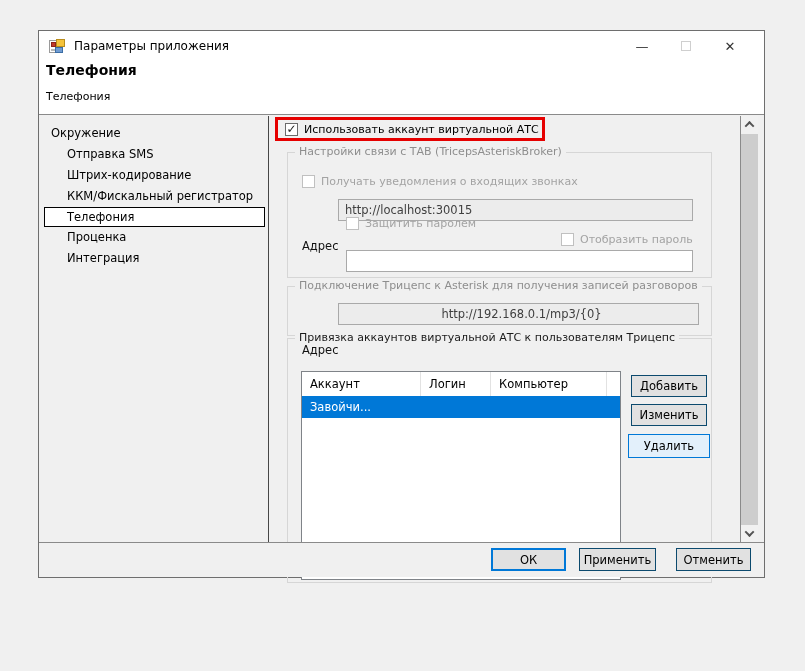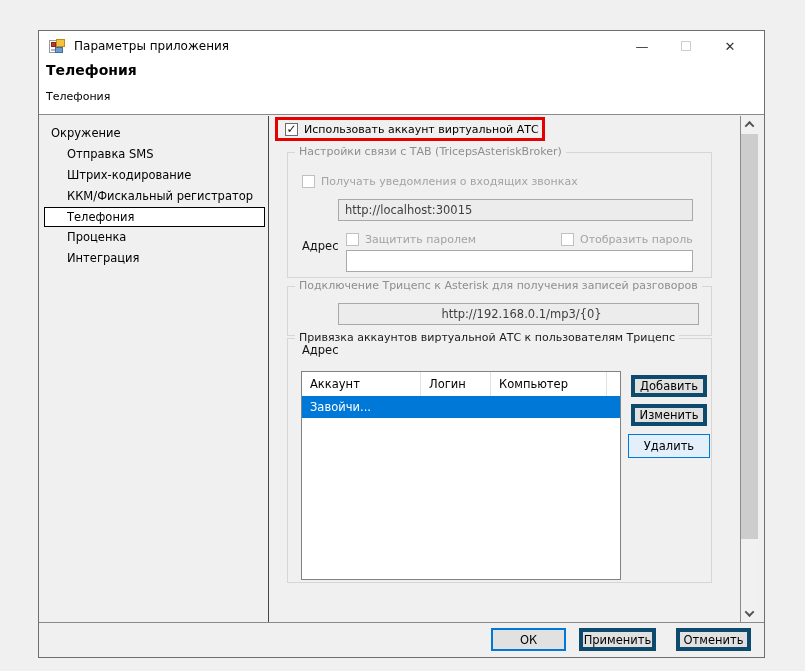--- a/index.html
+++ b/index.html
@@ -5,21 +5,21 @@
   * { box-sizing: border-box; }
   html,body { margin:0; padding:0; }
   body {
     width:805px; height:671px; position:relative;
     background:#f0f0f0;
     font-family:"DejaVu Sans", sans-serif;
     color:#000;
     overflow:hidden;
   }
   .dialog {
-    position:absolute; left:38px; top:30px; width:727px; height:628px;
+    position:absolute; left:38px; top:30px; width:727px; height:548px;
     background:#f0f0f0; border:1px solid #6e6e6e;
   }
   
   .topwhite { position:absolute; left:0; top:0; right:0; height:84px; background:#fff; border-bottom:1px solid #8a8a8a; }
   .titlebar { height:30px; display:flex; align-items:center; padding:0 12px 0 10px; }
   .app-icon { width:16px; height:15px; position:relative; flex:0 0 auto; }
   .app-icon span { position:absolute; }
   .ai-frame { left:0; top:1px; width:10px; height:13px; background:#fff; border:1px solid #9a9a9a; }
   .ai-red   { left:2px; top:3px; width:5px; height:5px; background:#c0392b; border:1px solid #8e2418; }
   .ai-bar1  { left:2px; top:10px; width:6px; height:2px; background:#b8b8b8; }
@@ -72,21 +72,21 @@
   .textbox.gray { background:#ececec; color:#3f3f3f; }
   .textbox.white { background:#fff; color:#000; }
   
   .listview { position:absolute; left:13px; top:32px; width:320px; height:209px; background:#fff; border:1px solid #7f8388; }
   .lv-header { display:flex; height:24px; background:#fff; }
   .lv-hcell { font-size:11.5px; color:#000; padding:5px 0 12px 8px; border-right:1px solid #e2e2e2; white-space:nowrap; overflow:hidden; }
   .lv-row.selected { display:flex; height:22px; background:#0078d7; color:#fff; }
   .lv-cell { font-size:11.5px; padding:4px 0 0 8px; white-space:nowrap; overflow:hidden; }
   .c1 { width:119px; } .c2 { width:70px; } .c3 { width:116px; }
   
-  .btn { background:#e1e1e1; border:4px solid #0c4a6e; font-size:11.5px; color:#000;
+  .btn { background:#e1e1e1; border:1px solid #0c4a6e; font-size:11.5px; color:#000;
          display:flex; align-items:center; justify-content:center; white-space:nowrap; }
   .side-btn { position:absolute; width:76px; height:22px; }
   .btn-add  { left:343px; top:36px; }
   .btn-edit { left:343px; top:65px; }
   .btn-del  { left:340px; top:95px; width:82px; height:24px; background:#e3f0fb; border:1px solid #0078d7; }
   .footer { position:absolute; left:0; right:0; bottom:0; height:35px; border-top:1px solid #8a8a8a; background:#f0f0f0; }
   .f-btn { position:absolute; top:5px; height:23px; }
   .btn-ok     { left:452px; width:75px; border:2px solid #0078d7; }
   .btn-apply  { left:540px; width:77px; }
   .btn-cancel { left:637px; width:75px; }
@@ -140,21 +140,21 @@
       </div>
 
       <div class="group g1">
         <span class="gtitle">Настройки связи с ТАВ (TricepsAsteriskBroker)</span>
         <div class="cbrow" style="left:14px; top:22px;">
           <span class="cb disabled"></span>
           <span class="dis-label">Получать уведомления о входящих звонках</span>
         </div>
         <span class="addr-label" style="left:14px; top:50px;">Адрес</span>
         <div class="textbox gray" style="left:50px; top:46px; width:355px;">http://localhost:30015</div>
-        <div class="cbrow" style="left:58px; top:80px;">
+        <div class="cbrow" style="left:58px; top:64px;">
           <span class="cb disabled"></span>
           <span class="dis-label">Защитить паролем</span>
         </div>
         <div class="cbrow" style="left:273px; top:80px;">
           <span class="cb disabled"></span>
           <span class="dis-label">Отобразить пароль</span>
         </div>
         <div class="textbox white" style="left:58px; top:97px; width:347px;"></div>
       </div>
 

